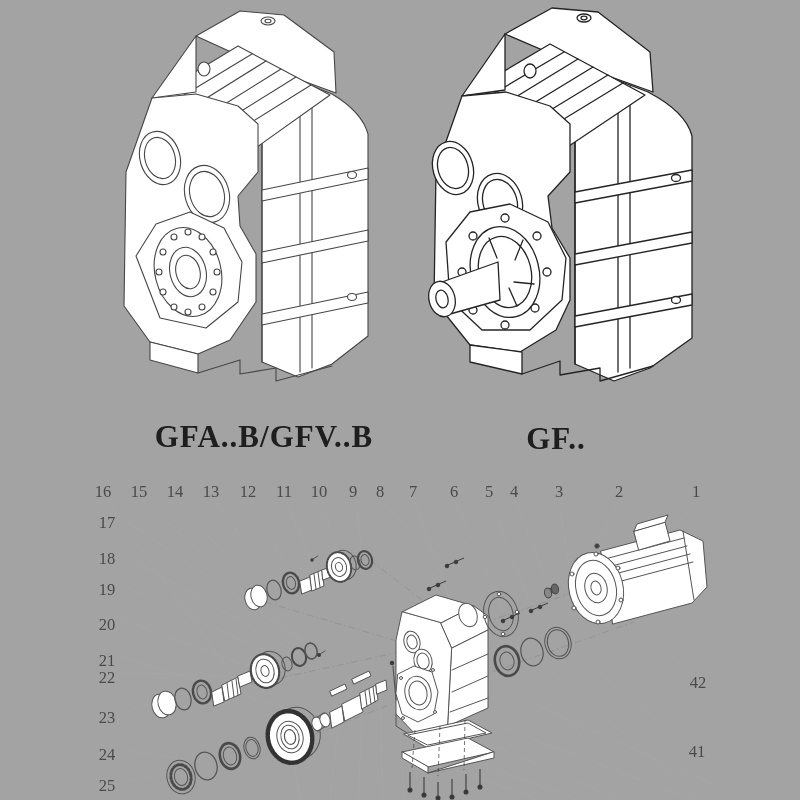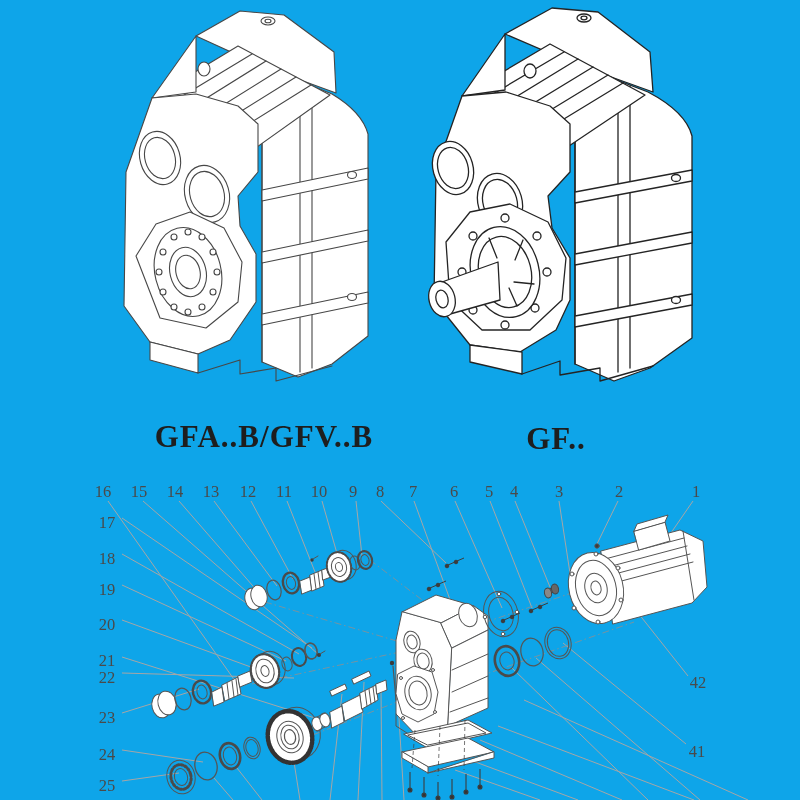--- a/index.html
+++ b/index.html
@@ -1,16 +1,16 @@
 <!DOCTYPE html>
 <html><head>
 <meta charset="utf-8">
 <style>
   html,body{margin:0;padding:0;background:#e8e8e8;}
-  .stage{width:800px;height:800px;background:#0ea5e9;position:relative;overflow:hidden;margin:0 auto;}
+  .stage{width:800px;height:800px;background:#a3a3a3;position:relative;overflow:hidden;margin:0 auto;}
   svg{display:block;}
   text{font-family:"Liberation Serif","DejaVu Serif",serif;}
   .model-label{font-size:31px;font-weight:bold;fill:#1e1e1e;letter-spacing:1px;}
   .callout{font-size:16.5px;fill:#4a4a4a;}
   .leader{stroke:#a6a6a6;stroke-width:1;fill:none;}
   .axis{stroke:#8f8f8f;stroke-width:0.8;fill:none;stroke-dasharray:7 3 1.5 3;}
   .figL{stroke:#474747;stroke-width:1.1;fill:#ffffff;stroke-linejoin:round;stroke-linecap:round;}
   .figR{stroke:#242424;stroke-width:1.3;fill:#ffffff;stroke-linejoin:round;stroke-linecap:round;}
   .part{stroke:#555555;stroke-width:1;fill:#ffffff;stroke-linejoin:round;stroke-linecap:round;}
   .nf{fill:none;}

